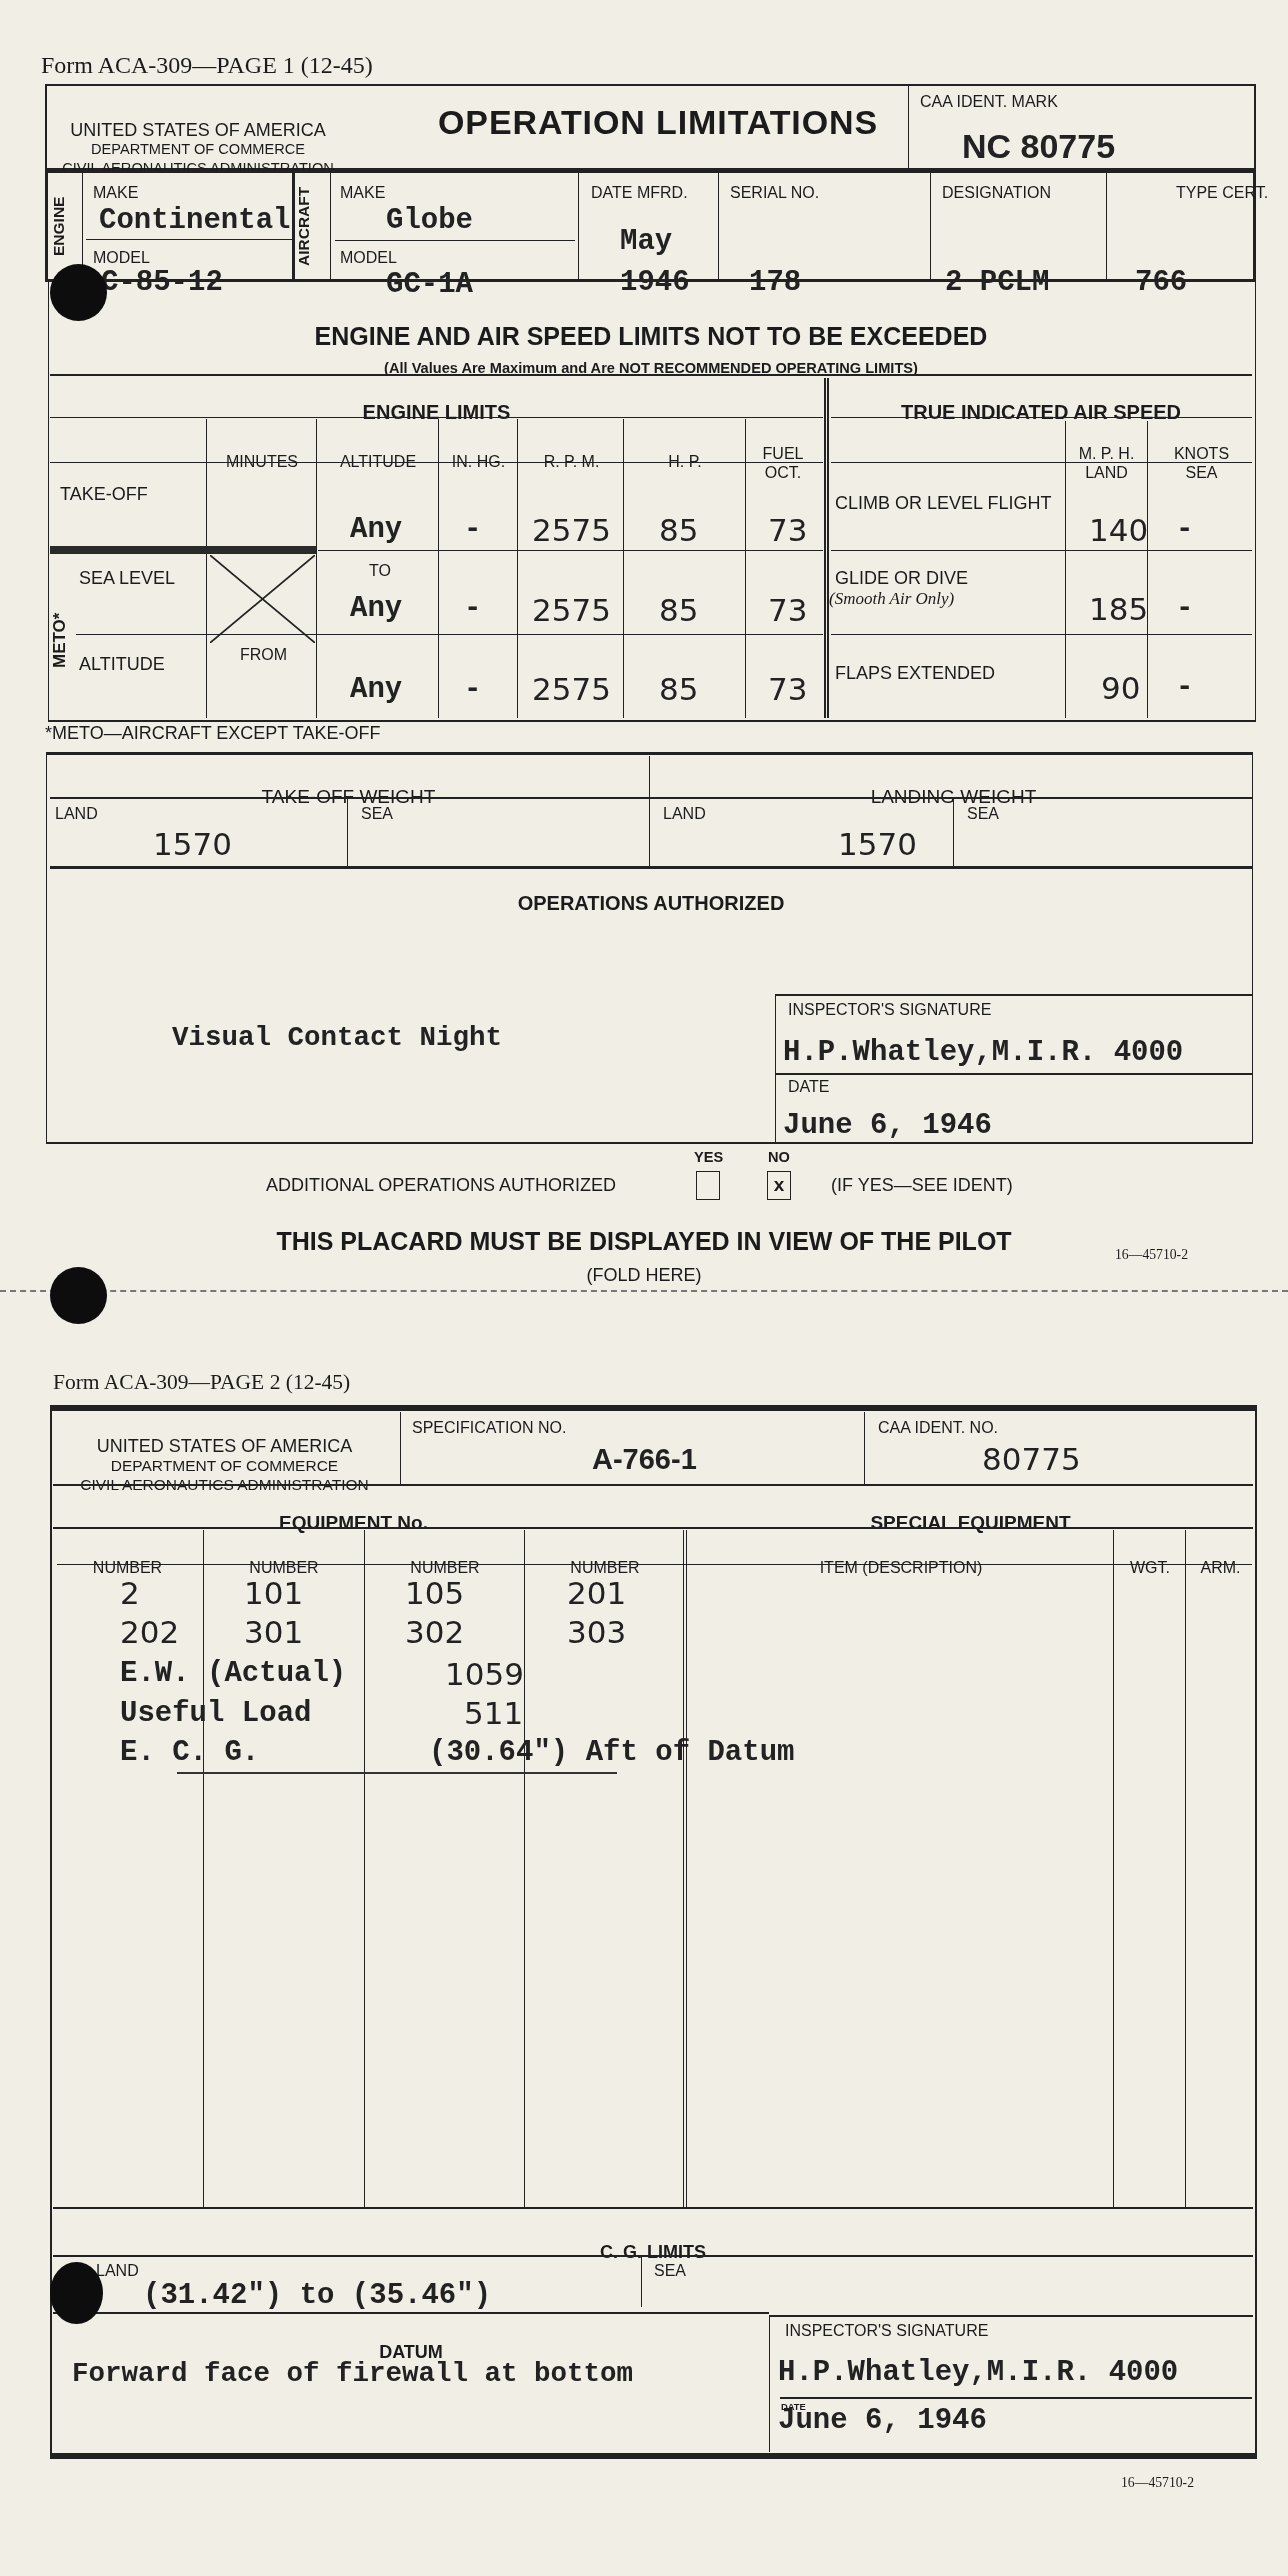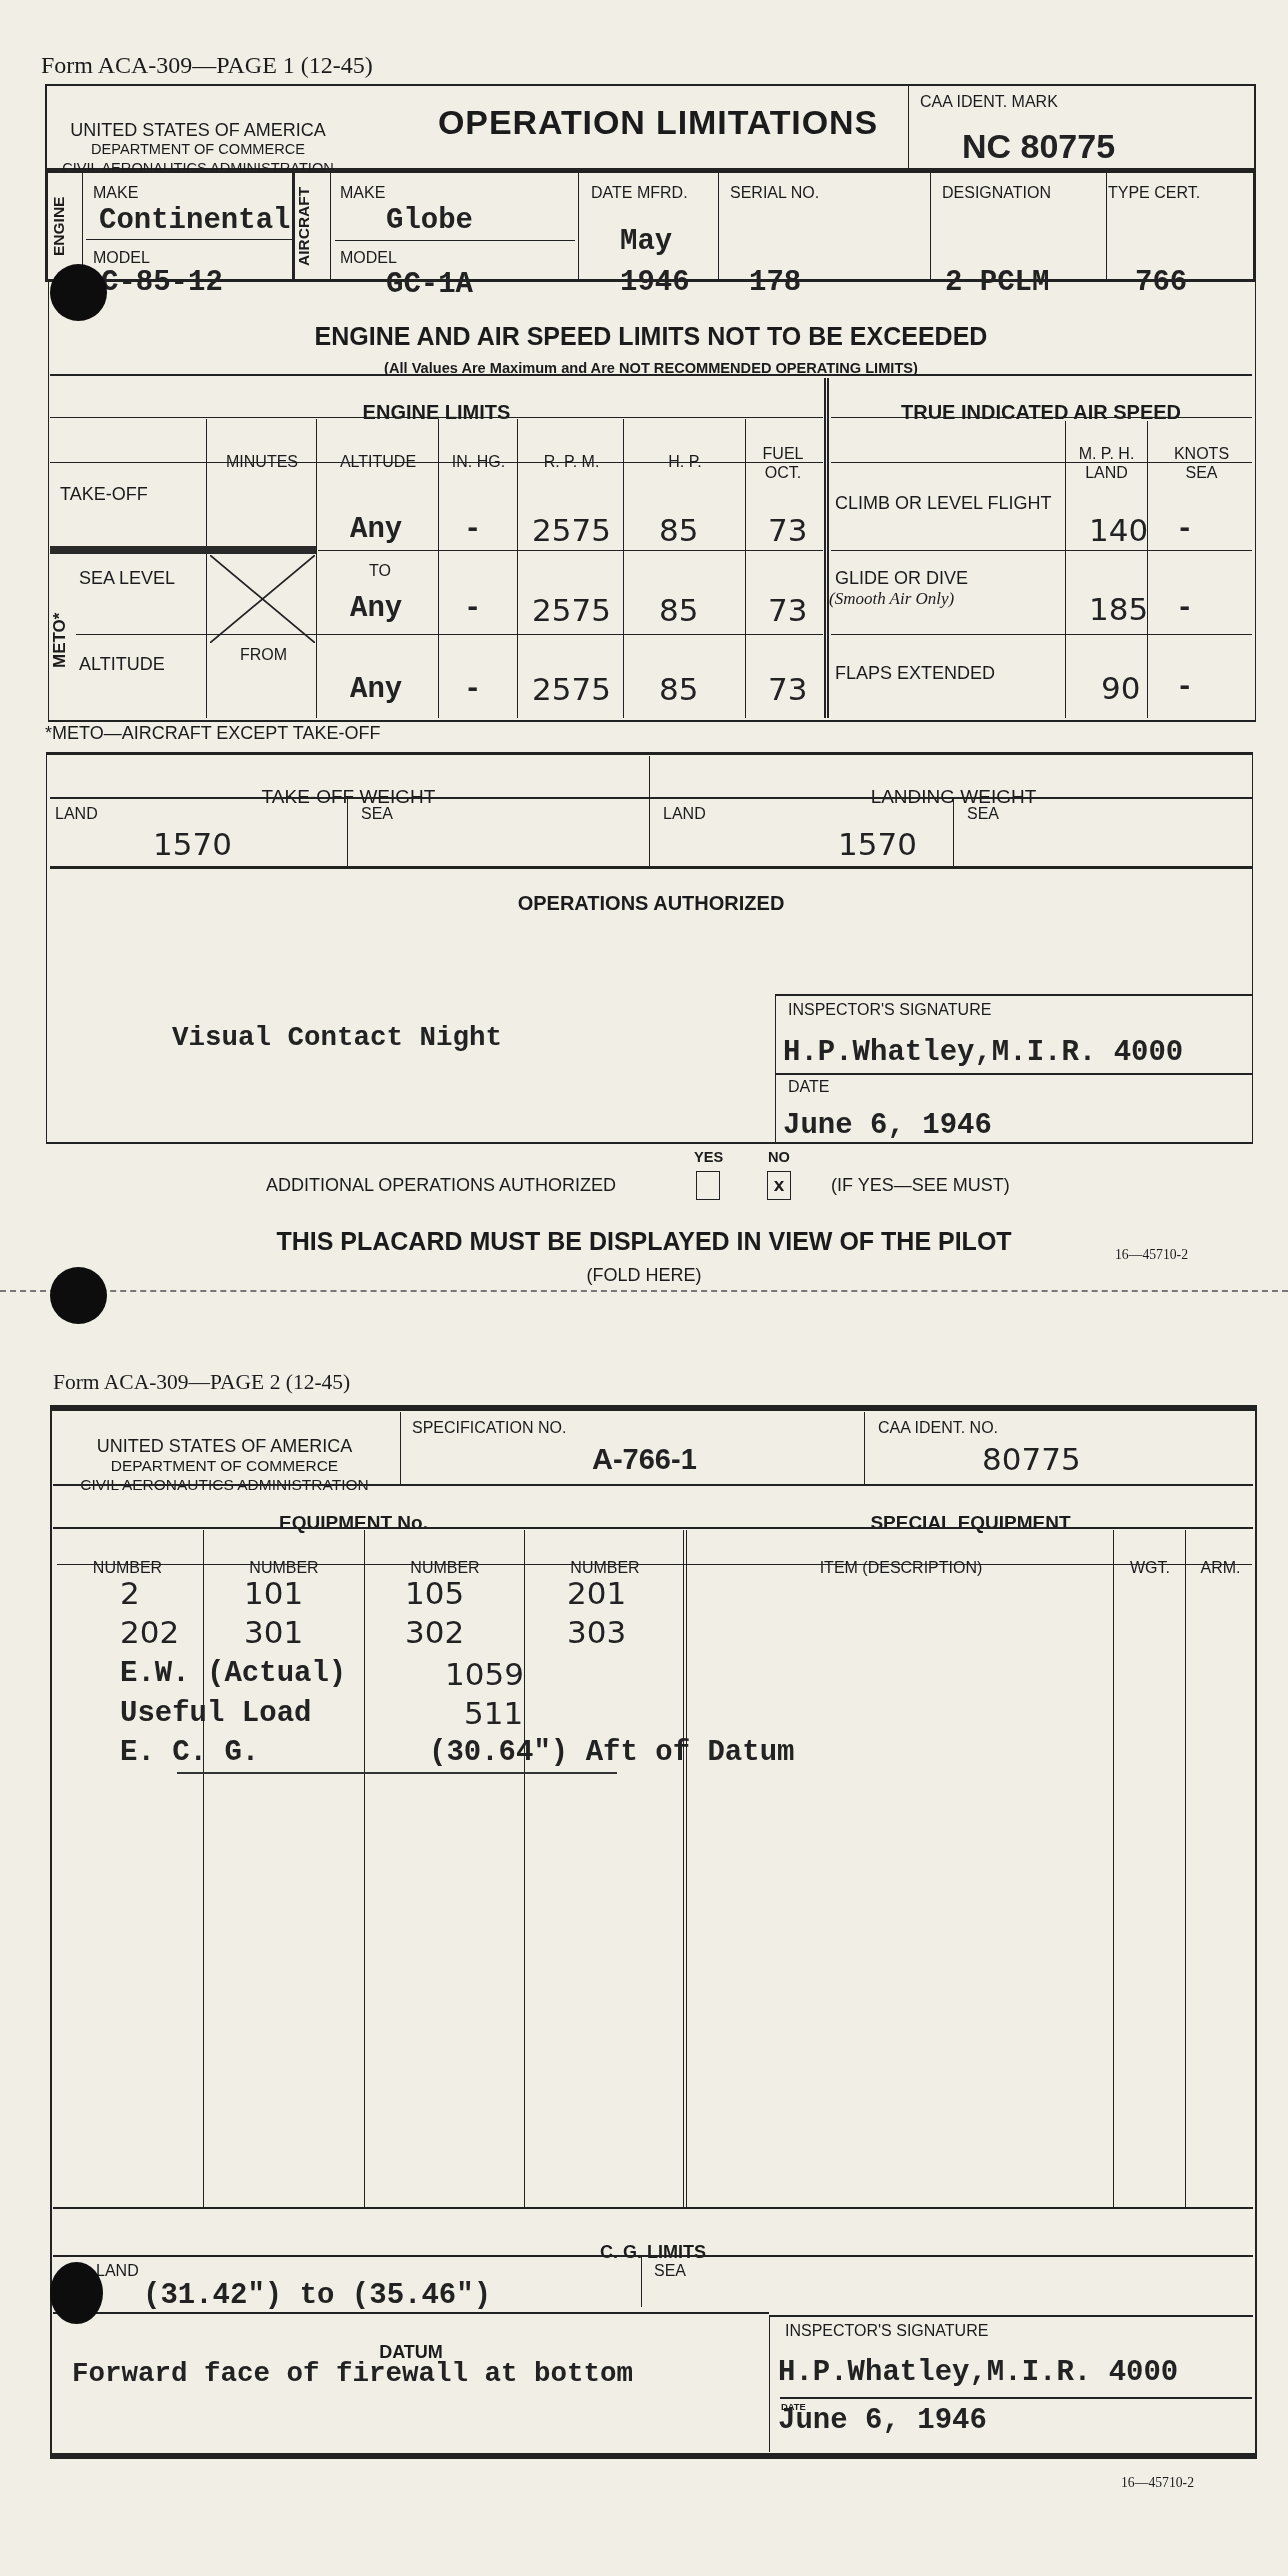--- a/index.html
+++ b/index.html
@@ -59,21 +59,21 @@
   <div class="abs lbl" style="left:591px;top:184px;">DATE MFRD.</div>
   <div class="abs typed" style="left:620px;top:225px;">May</div>
   <div class="abs typed" style="left:620px;top:266px;">1946</div>
   <div class="vl" style="left:718px;top:172px;height:108px;"></div>
   <div class="abs lbl" style="left:730px;top:184px;">SERIAL NO.</div>
   <div class="abs typed" style="left:749px;top:266px;">178</div>
   <div class="vl" style="left:930px;top:172px;height:108px;"></div>
   <div class="abs lbl" style="left:942px;top:184px;">DESIGNATION</div>
   <div class="abs typed" style="left:945px;top:266px;">2 PCLM</div>
   <div class="vl" style="left:1106px;top:172px;height:108px;"></div>
-  <div class="abs lbl" style="left:1108px;top:184px;">TYPE CERT.</div>
+  <div class="abs lbl" style="left:1176px;top:184px;">TYPE CERT.</div>
   <div class="abs typed" style="left:1127px;top:266px;margin-left:8px;">766</div>
 
   <div class="abs" style="left:48px;top:282px;width:1206px;height:438px;border-left:1.7px solid #222;border-right:1.7px solid #222;border-bottom:2.6px solid #222;"></div>
   <div class="abs hdr center" style="left:48px;top:302px;width:1206px;font-size:25px;">ENGINE AND AIR SPEED LIMITS NOT TO BE EXCEEDED</div>
   <div class="abs center" style="left:48px;top:340px;width:1206px;font-size:14.6px;font-weight:bold;">(All Values Are Maximum and Are NOT RECOMMENDED OPERATING LIMITS)</div>
   <div class="hl" style="left:50px;top:374px;width:1202px;border-top-width:2.6px;"></div>
 
   <div class="abs hdr center" style="left:50px;top:381px;width:773px;font-size:20px;">ENGINE LIMITS</div>
   <div class="hl" style="left:50px;top:417px;width:773px;"></div>
   <div class="vl" style="left:206px;top:419px;height:299px;"></div>
@@ -177,21 +177,21 @@
   <div class="abs typed" style="left:783px;top:1036px;">H.P.Whatley,M.I.R. 4000</div>
   <div class="hl" style="left:776px;top:1073px;width:476px;border-top-width:2.6px;"></div>
   <div class="abs lbl" style="left:788px;top:1078px;">DATE</div>
   <div class="abs typed" style="left:783px;top:1109px;">June 6, 1946</div>
 
   <div class="abs lbl" style="left:266px;top:1175px;font-size:18px;">ADDITIONAL OPERATIONS AUTHORIZED</div>
   <div class="abs hdr" style="left:694px;top:1149px;font-size:14.6px;">YES</div>
   <div class="abs hdr" style="left:768px;top:1149px;font-size:14.6px;">NO</div>
   <div class="chk" style="left:696px;top:1171px;"></div>
   <div class="chk" style="left:767px;top:1171px;">x</div>
-  <div class="abs lbl" style="left:831px;top:1175px;font-size:18px;">(IF YES—SEE MUST)</div>
+  <div class="abs lbl" style="left:831px;top:1175px;font-size:18px;">(IF YES—SEE IDENT)</div>
   <div class="abs hdr center" style="left:0;top:1207px;width:1288px;font-size:25px;">THIS PLACARD MUST BE DISPLAYED IN VIEW OF THE PILOT</div>
   <div class="abs lbl center" style="left:0;top:1245px;width:1288px;font-size:18px;">(FOLD HERE)</div>
   <div class="abs" style="left:1115px;top:1247px;font-size:13.7px;font-family:'Liberation Serif',serif;">16—45710-2</div>
   <div class="dash" style="left:0;top:1290px;width:1288px;"></div>
 </div>
 
 <div>
   <div class="abs form-no" style="left:53px;top:1370px;font-size:21.5px;">Form ACA-309—PAGE 2 (12-45)</div>
 
   <div class="abs" style="left:50px;top:1405px;width:1207px;height:1054px;border:2.6px solid #222;border-top-width:6px;border-bottom-width:6px;box-sizing:border-box;"></div>

